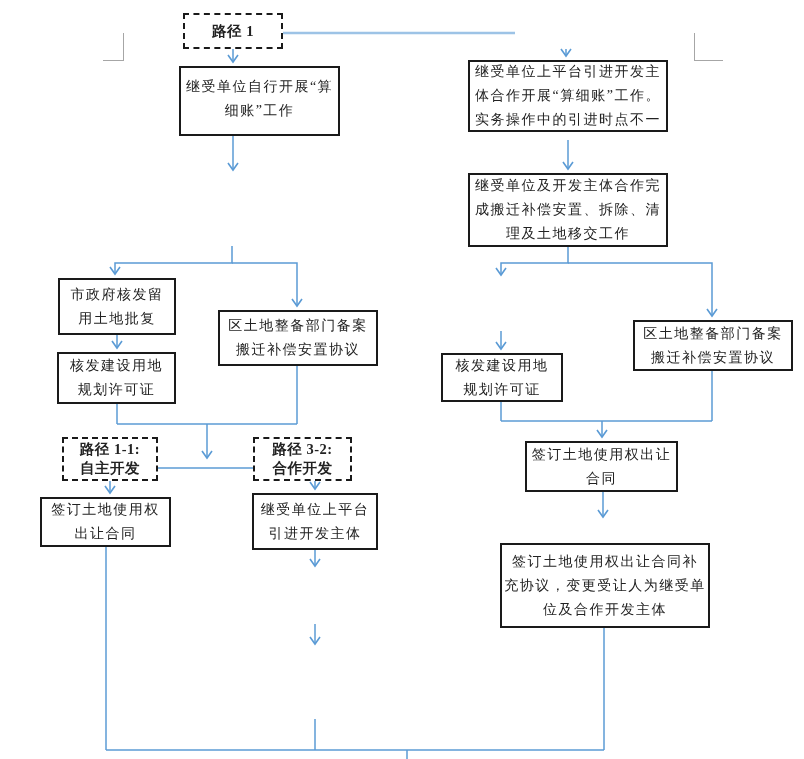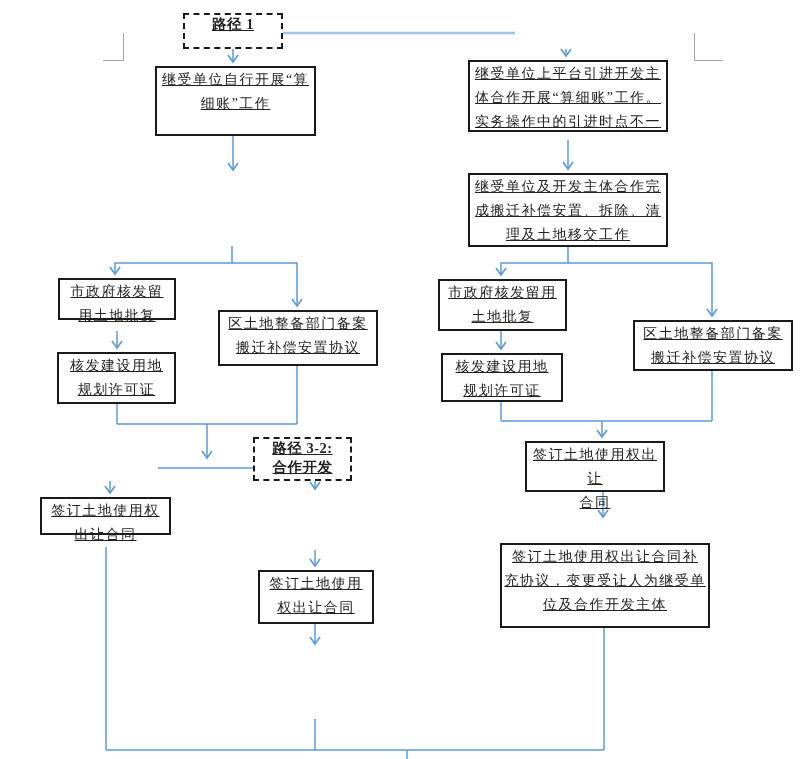--- a/index.html
+++ b/index.html
@@ -9,39 +9,38 @@
     background:#ffffff;
     font-family:"Liberation Serif", serif;
     overflow:hidden;
   }
   #connectors{position:absolute;left:0;top:0;width:804px;height:759px;}
   .box{
     position:absolute;
     box-sizing:border-box;
     background:#ffffff;
     border:2px solid #1a1a1a;
-    display:flex;align-items:flex-start;justify-content:center;
+    display:flex;align-items:center;justify-content:center;
     text-align:center;
     color:#222;
-    text-decoration:underline;
   }
   .box-label{
     white-space:pre-line;
     font-size:14px;
     line-height:24px;
     letter-spacing:1.5px;
   }
   .dashed{border:2px dashed #1a1a1a;}
   .dashed .box-label{
     font-weight:bold;
     font-size:14.5px;
     line-height:19px;
     letter-spacing:0.5px;
   }
-  .pad-up{padding-bottom:4px;}
+  .pad-up{padding-bottom:4px;margin-left:24px;}
   .corner{position:absolute;box-sizing:border-box;}
   .corner-tl{left:103px;top:33px;width:21px;height:28px;border-right:1px solid #a6a6a6;border-bottom:1px solid #a6a6a6;}
   .corner-tr{left:694px;top:33px;width:29px;height:28px;border-left:1px solid #a6a6a6;border-bottom:1px solid #a6a6a6;}
 </style>
 </head>
 <body>
 
 <div id="canvas">
 
   <div class="corner corner-tl"></div>
@@ -88,73 +87,73 @@
       <path d="M315,719 V750"></path>
       <path d="M604,601 V750"></path>
       <path d="M106,750 H604"></path>
       <path d="M407,750 V759"></path>
     </g>
   </svg>
 
   <div class="box dashed" style="left:183px;top:13px;width:100px;height:36px">
     <span class="box-label">路径 1</span>
   </div>
+  <div class="box dashed" style="left:62px;top:437px;width:96px;height:44px">
+    <span class="box-label">路径 1-1:
+自主开发</span>
+  </div>
   <div class="box dashed" style="left:253px;top:437px;width:99px;height:44px">
     <span class="box-label">路径 3-2:
 合作开发</span>
   </div>
 
   <div class="box pad-up" style="left:155px;top:66px;width:161px;height:70px">
     <span class="box-label">继受单位自行开展“算
 细账”工作</span>
   </div>
-  <div class="box" style="left:58px;top:278px;width:118px;height:42px">
+  <div class="box" style="left:58px;top:278px;width:118px;height:57px">
     <span class="box-label">市政府核发留
 用土地批复</span>
   </div>
   <div class="box" style="left:218px;top:310px;width:160px;height:56px">
     <span class="box-label">区土地整备部门备案
 搬迁补偿安置协议</span>
   </div>
   <div class="box" style="left:57px;top:352px;width:119px;height:52px">
     <span class="box-label">核发建设用地
 规划许可证</span>
   </div>
-  <div class="box" style="left:40px;top:497px;width:131px;height:38px">
+  <div class="box" style="left:40px;top:497px;width:131px;height:50px">
     <span class="box-label">签订土地使用权
 出让合同</span>
   </div>
-  <div class="box" style="left:258px;top:570px;width:116px;height:54px">
-    <span class="box-label">签订土地使用
-权出让合同</span>
+  <div class="box" style="left:252px;top:493px;width:126px;height:57px">
+    <span class="box-label">继受单位上平台
+引进开发主体</span>
   </div>
 
   <div class="box" style="left:468px;top:60px;width:200px;height:72px">
     <span class="box-label">继受单位上平台引进开发主
 体合作开展“算细账”工作。
 实务操作中的引进时点不一</span>
   </div>
   <div class="box" style="left:468px;top:173px;width:200px;height:74px">
     <span class="box-label">继受单位及开发主体合作完
 成搬迁补偿安置、拆除、清
 理及土地移交工作</span>
   </div>
-  <div class="box" style="left:438px;top:279px;width:129px;height:52px">
-    <span class="box-label">市政府核发留用
-土地批复</span>
-  </div>
   <div class="box" style="left:633px;top:320px;width:160px;height:51px">
     <span class="box-label">区土地整备部门备案
 搬迁补偿安置协议</span>
   </div>
   <div class="box" style="left:441px;top:353px;width:122px;height:49px">
     <span class="box-label">核发建设用地
 规划许可证</span>
   </div>
-  <div class="box" style="left:525px;top:441px;width:140px;height:51px">
+  <div class="box" style="left:525px;top:441px;width:153px;height:51px">
     <span class="box-label">签订土地使用权出让
 合同</span>
   </div>
   <div class="box" style="left:500px;top:543px;width:210px;height:85px">
     <span class="box-label">签订土地使用权出让合同补
 充协议，变更受让人为继受单
 位及合作开发主体</span>
   </div>
 
 </div>

